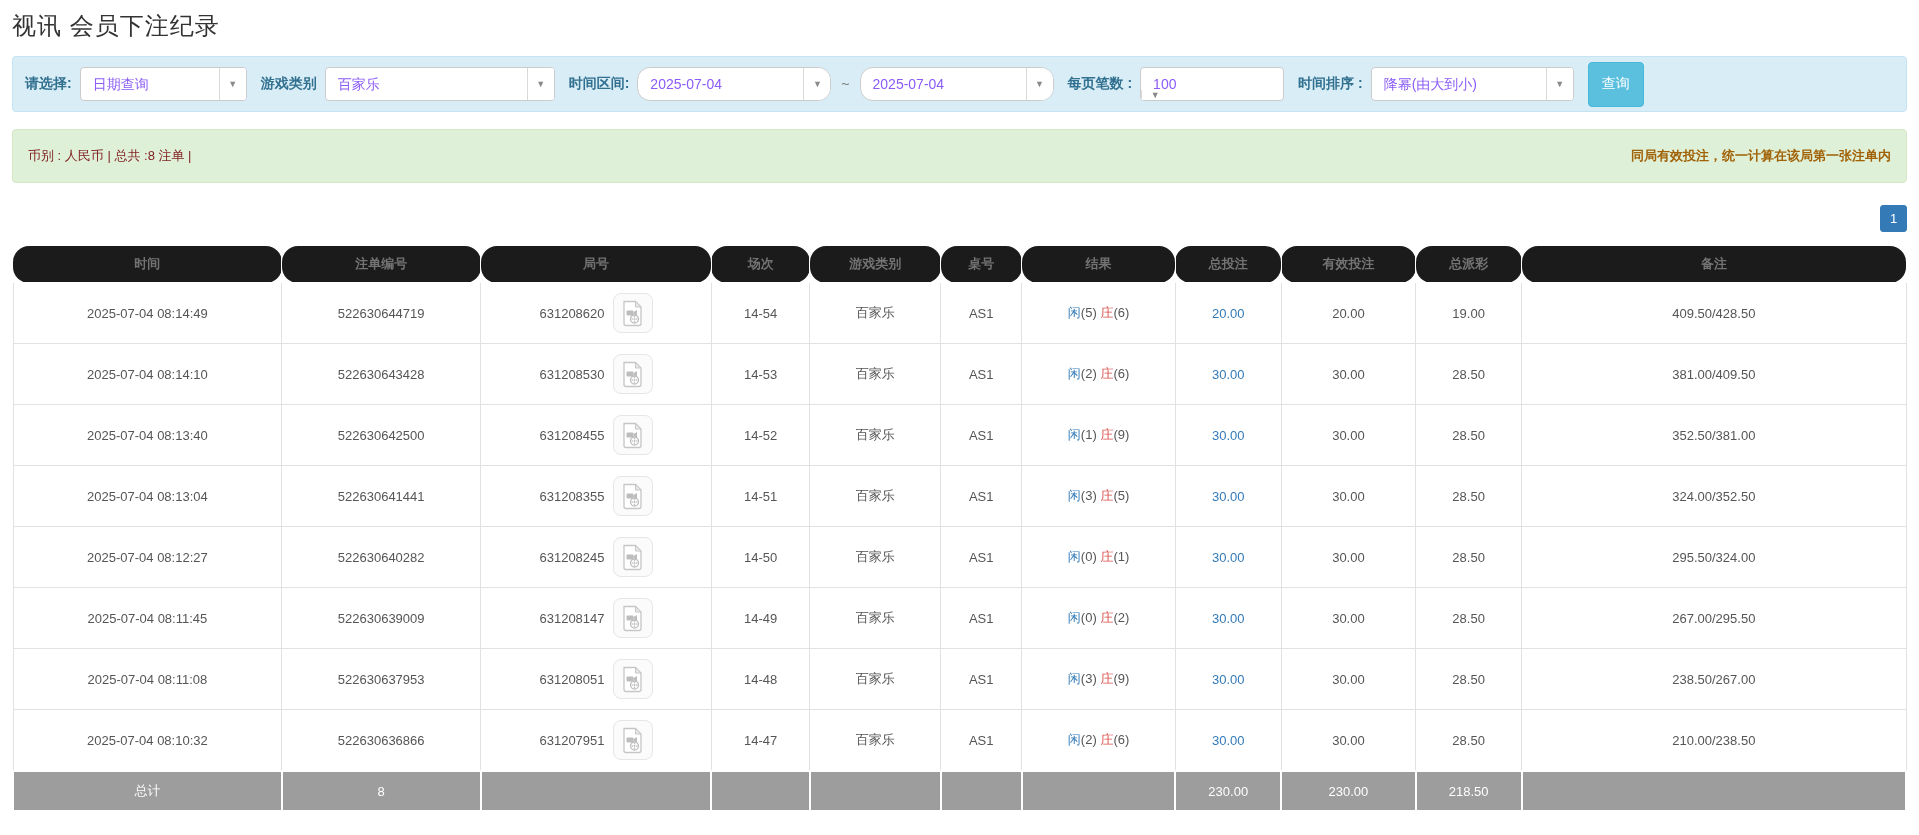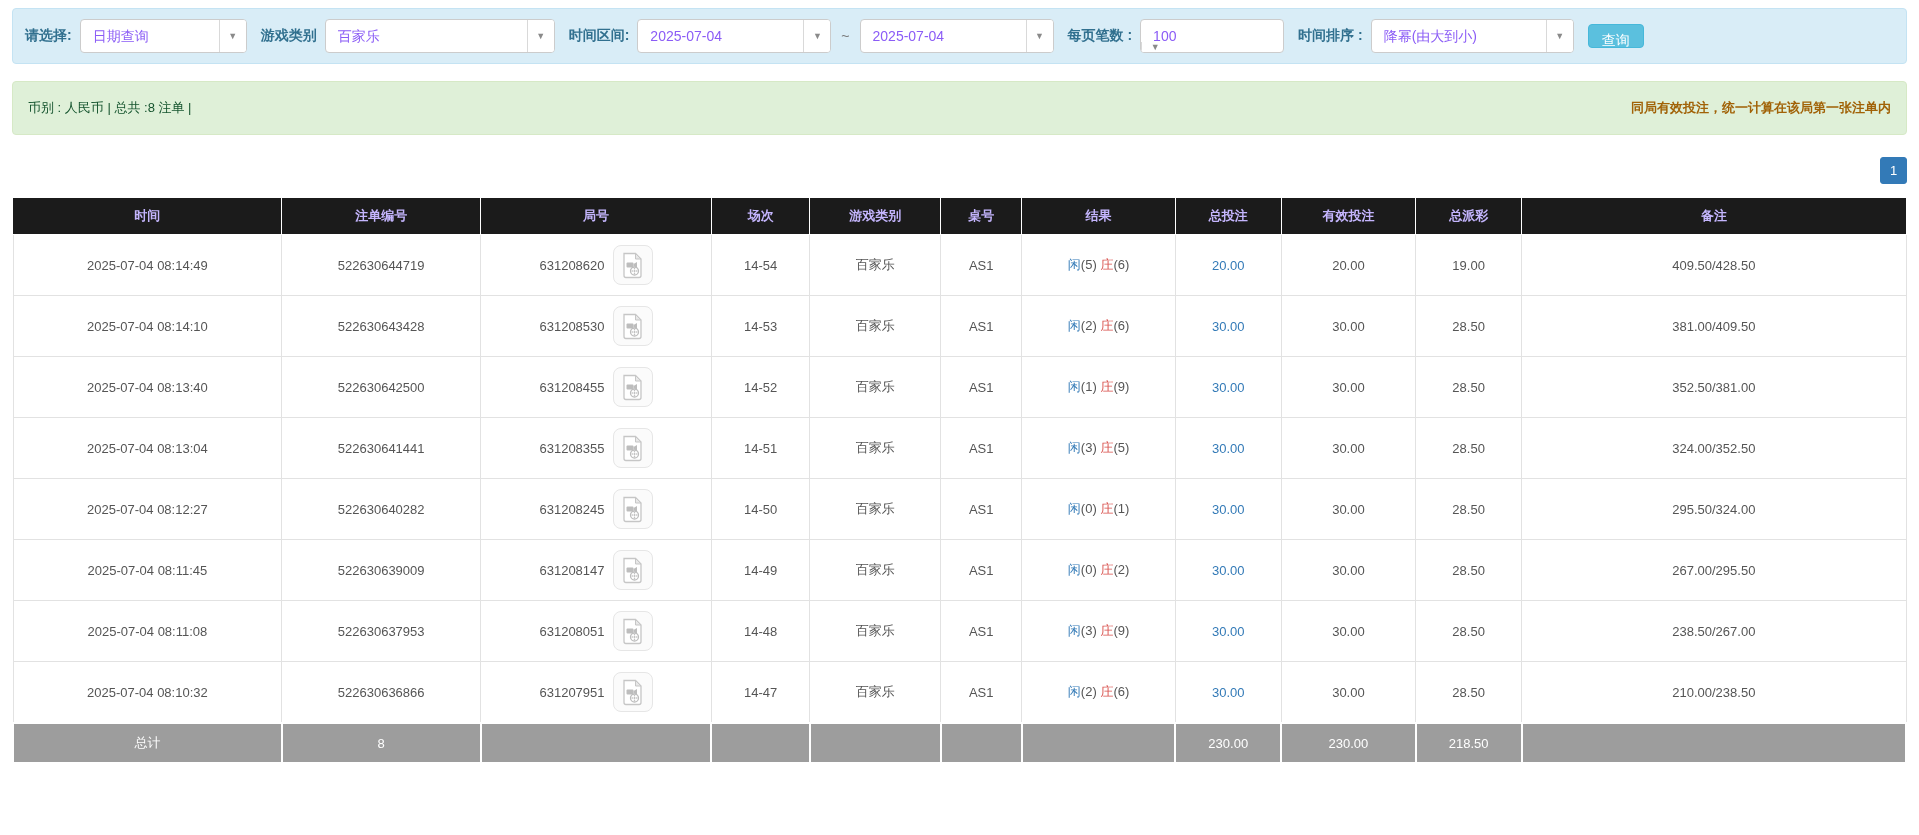--- a/index.html
+++ b/index.html
@@ -28,56 +28,56 @@
   .f-label:first-child { margin-left: 0; }
   .sel {
     display: flex; align-items: stretch;
     background: #fff; border: 1px solid #ccc; border-radius: 4px;
     height: 34px; overflow: hidden;
   }
   .sel .val { flex: 1; font-size: 14px; color: #8b5cf6; line-height: 32px; padding: 0 12px; white-space: nowrap; overflow: hidden; }
   .sel .caret-box { width: 27px; border-left: 1px solid #d9d9d9; display: flex; align-items: center; justify-content: center; color: #8a8a8a; font-size: 9px; background: #fff; }
   .w-select { width: 167px; }
   .w-game { width: 230px; }
-  .w-date { width: 194px; }
+  .w-date { width: 194px; border-radius: 13px; }
   .w-perpage { width: 144px; flex-direction: column; }
   .w-sort { width: 203px; }
   .tilde { color: #777; font-size: 14px; padding: 0 2px; }
   .btn-query {
     margin-left: 6px;
     background: #5bc0de; color: #fff; border: 1px solid #46b8da; border-radius: 4px;
-    font-size: 14px; padding: 7px 13px; height: 24px; cursor: pointer;
+    font-size: 14px; padding: 7px 13px; height: 45px; cursor: pointer;
     font-family: inherit;
   }
 
   
   .summary-bar {
     margin-top: 17px;
     background: #dff0d8; border: 1px solid #d6e9c6; border-radius: 4px;
     padding: 17px 15px;
     display: flex; align-items: center; justify-content: space-between;
     font-size: 13px;
   }
-  .summary-left { color: #14532d; }
+  .summary-left { color: #7f1d1d; }
   .summary-right { color: #a16207; font-weight: bold; }
 
   
   .pager-row { display: flex; justify-content: flex-end; margin-top: 22px; }
   .page-btn {
     min-width: 27px; height: 27px; padding: 0 6px;
     background: #337ab7; border: 1px solid #337ab7; border-radius: 3px;
     color: #fff; font-size: 13px; display: flex; align-items: center; justify-content: center;
     cursor: pointer;
   }
 
   
   .bet-table { width: 100%; border-collapse: collapse; margin-top: 14px; table-layout: fixed; }
   .bet-table thead th {
-    background: #1b1b1b; color: #c4b5fd; font-size: 13px; font-weight: bold;
-    padding: 9px 4px; border-right: 1px solid #fff; border-bottom: 1px solid #fff;
+    background: #1b1b1b; color: #737373; font-size: 13px; font-weight: bold;
+    padding: 9px 4px; border-right: 1px solid #fff; border-bottom: 1px solid #fff; border-radius: 16px;
   }
   .bet-table thead th:last-child { border-right: none; }
   .bet-table tbody td {
     background: #fff; border: 1px solid #e2e2e2;
     font-size: 13px; color: #555; text-align: center;
     padding: 10px 6px; height: 54px; vertical-align: middle;
   }
   .round-cell-inner { display: inline-flex; align-items: center; justify-content: center; gap: 8px; }
   .video-btn {
     width: 40px; height: 40px; border: 1px solid #e6e6e6; border-radius: 8px;
@@ -92,20 +92,21 @@
   .bet-table tfoot td {
     background: #9d9d9d; color: #fff; font-size: 13px; text-align: center;
     border: 2px solid #fff; padding: 10px 6px; height: 39px;
   }
 </style>
 </head>
 <body>
 
 <div class="container">
 
+  <h1 class="page-title">视讯 会员下注纪录</h1>
 
   <div class="filter-bar">
     <span class="f-label">请选择:</span>
     <div class="sel w-select">
       <span class="val">日期查询</span>
       <span class="caret-box">▼</span>
     </div>
 
     <span class="f-label">游戏类别</span>
     <div class="sel w-game">

